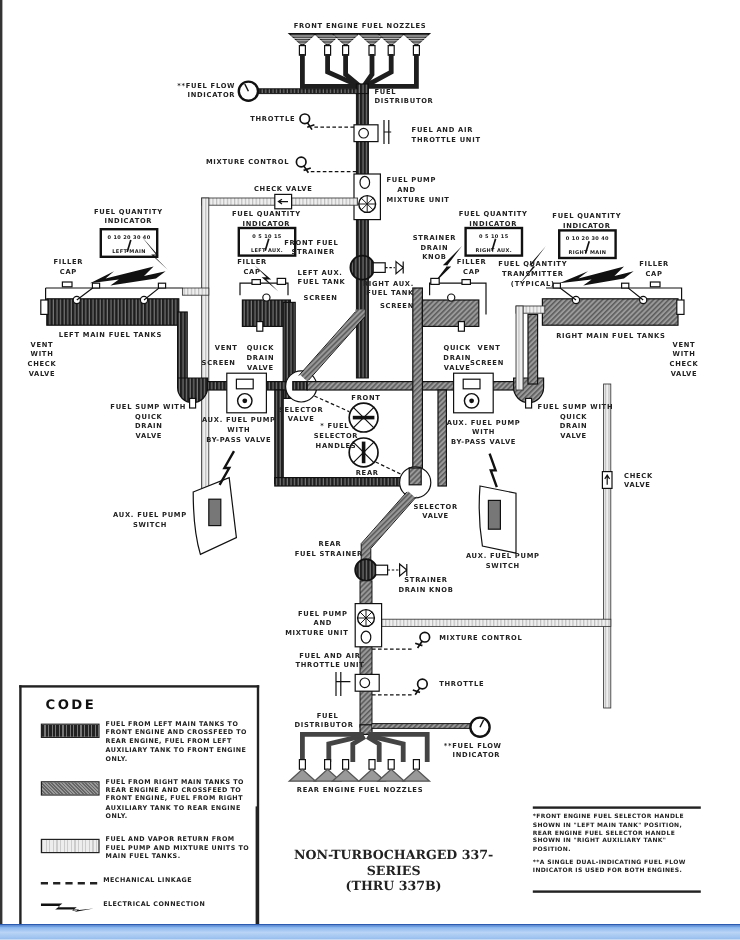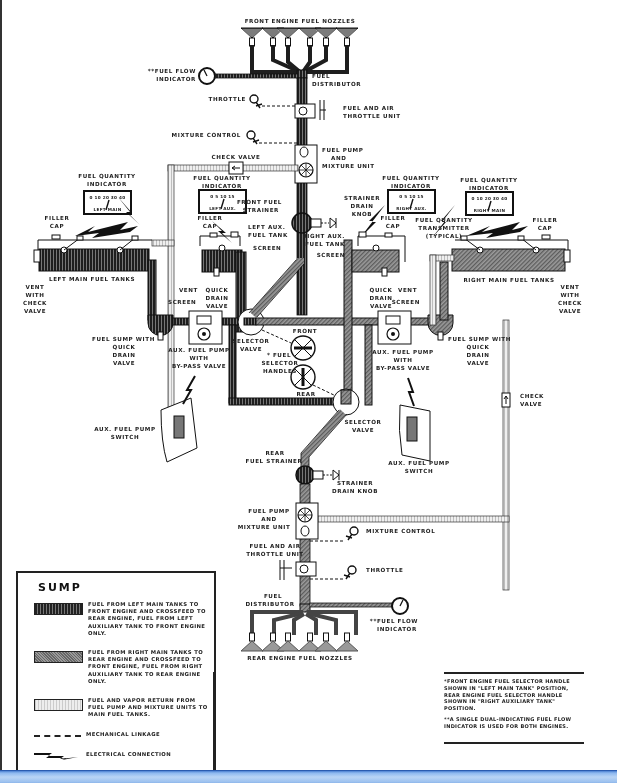--- a/index.html
+++ b/index.html
@@ -504,21 +504,21 @@
         <text x="366" y="572" text-anchor="start" class="lbl">THROTTLE</text>
         <text x="273" y="598" text-anchor="middle" class="lbl">FUEL</text>
         <text x="270" y="606" text-anchor="middle" class="lbl">DISTRIBUTOR</text>
         <text x="394" y="623" text-anchor="middle" class="lbl">**FUEL FLOW</text>
         <text x="397" y="631" text-anchor="middle" class="lbl">INDICATOR</text>
         <text x="300" y="660" text-anchor="middle" class="lbl">REAR ENGINE FUEL NOZZLES</text>
       </g>
   </svg>
 
   <div class="code-box">
-    <div class="code-title">SUMP</div>
+    <div class="code-title">CODE</div>
     <div class="code-item" style="top:28px">
       <div class="swatch sw-left"></div>
       <div class="code-text">FUEL FROM LEFT MAIN TANKS TO FRONT ENGINE AND CROSSFEED TO REAR ENGINE, FUEL FROM LEFT AUXILIARY TANK TO FRONT ENGINE ONLY.</div>
     </div>
     <div class="code-item" style="top:76px">
       <div class="swatch sw-right"></div>
       <div class="code-text">FUEL FROM RIGHT MAIN TANKS TO REAR ENGINE AND CROSSFEED TO FRONT ENGINE, FUEL FROM RIGHT AUXILIARY TANK TO REAR ENGINE ONLY.</div>
     </div>
     <div class="code-item" style="top:124px">
       <div class="swatch sw-return"></div>
@@ -531,20 +531,24 @@
     <div class="code-item" style="top:178px">
       <svg class="elec" viewBox="0 0 47 10">
         <path d="M0 2 L18 2 L14 5 L30 5 L26 8 L44 6 L28 9 L32 7 L12 7 L16 4 L0 4 Z" fill="#111"></path>
       </svg>
       <div class="code-text">ELECTRICAL CONNECTION</div>
     </div>
   </div>
 
   <div class="bottom-frame"></div>
 
+  <div class="title">
+    <div>NON-TURBOCHARGED 337-SERIES</div>
+    <div>(THRU 337B)</div>
+  </div>
 
   <div class="notes">
     <div class="note-rule"></div>
     <div class="note">*FRONT ENGINE FUEL SELECTOR HANDLE SHOWN IN "LEFT MAIN TANK" POSITION, REAR ENGINE FUEL SELECTOR HANDLE SHOWN IN "RIGHT AUXILIARY TANK" POSITION.</div>
     <div class="note">**A SINGLE DUAL-INDICATING FUEL FLOW INDICATOR IS USED FOR BOTH ENGINES.</div>
     <div class="note-rule" style="margin-top:12px"></div>
   </div>
 </div>
 
 <div class="taskbar"></div>

